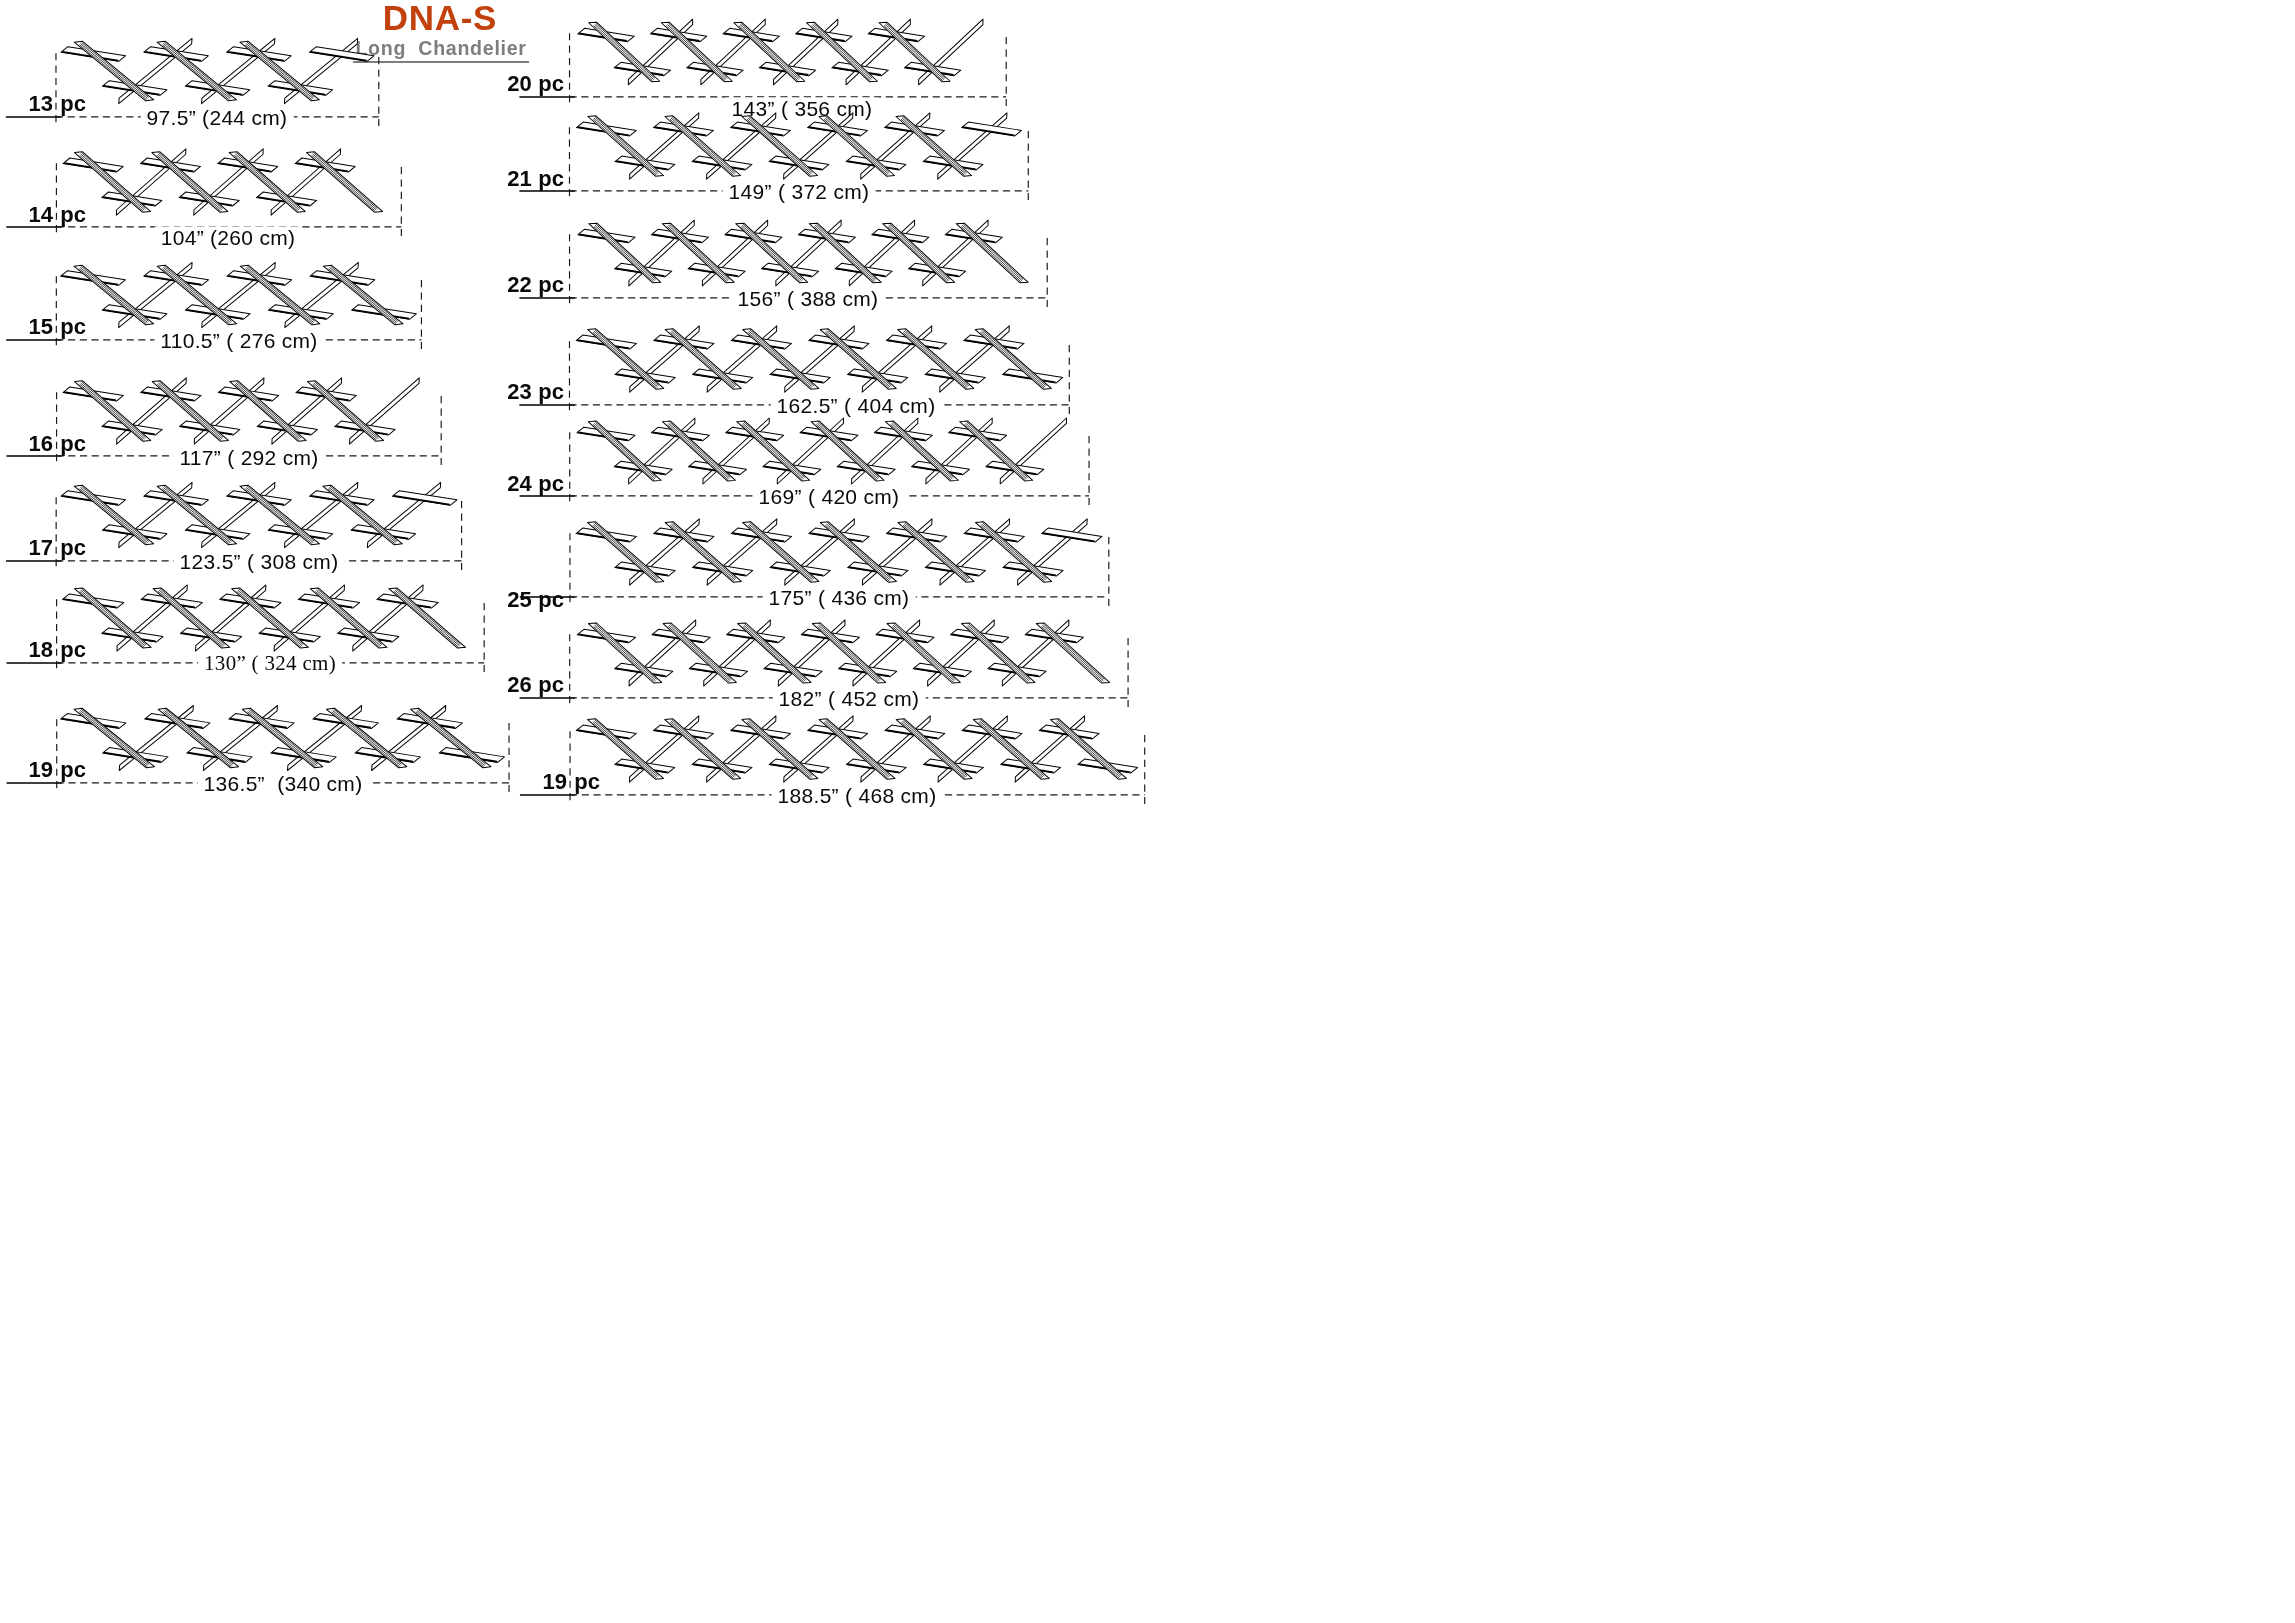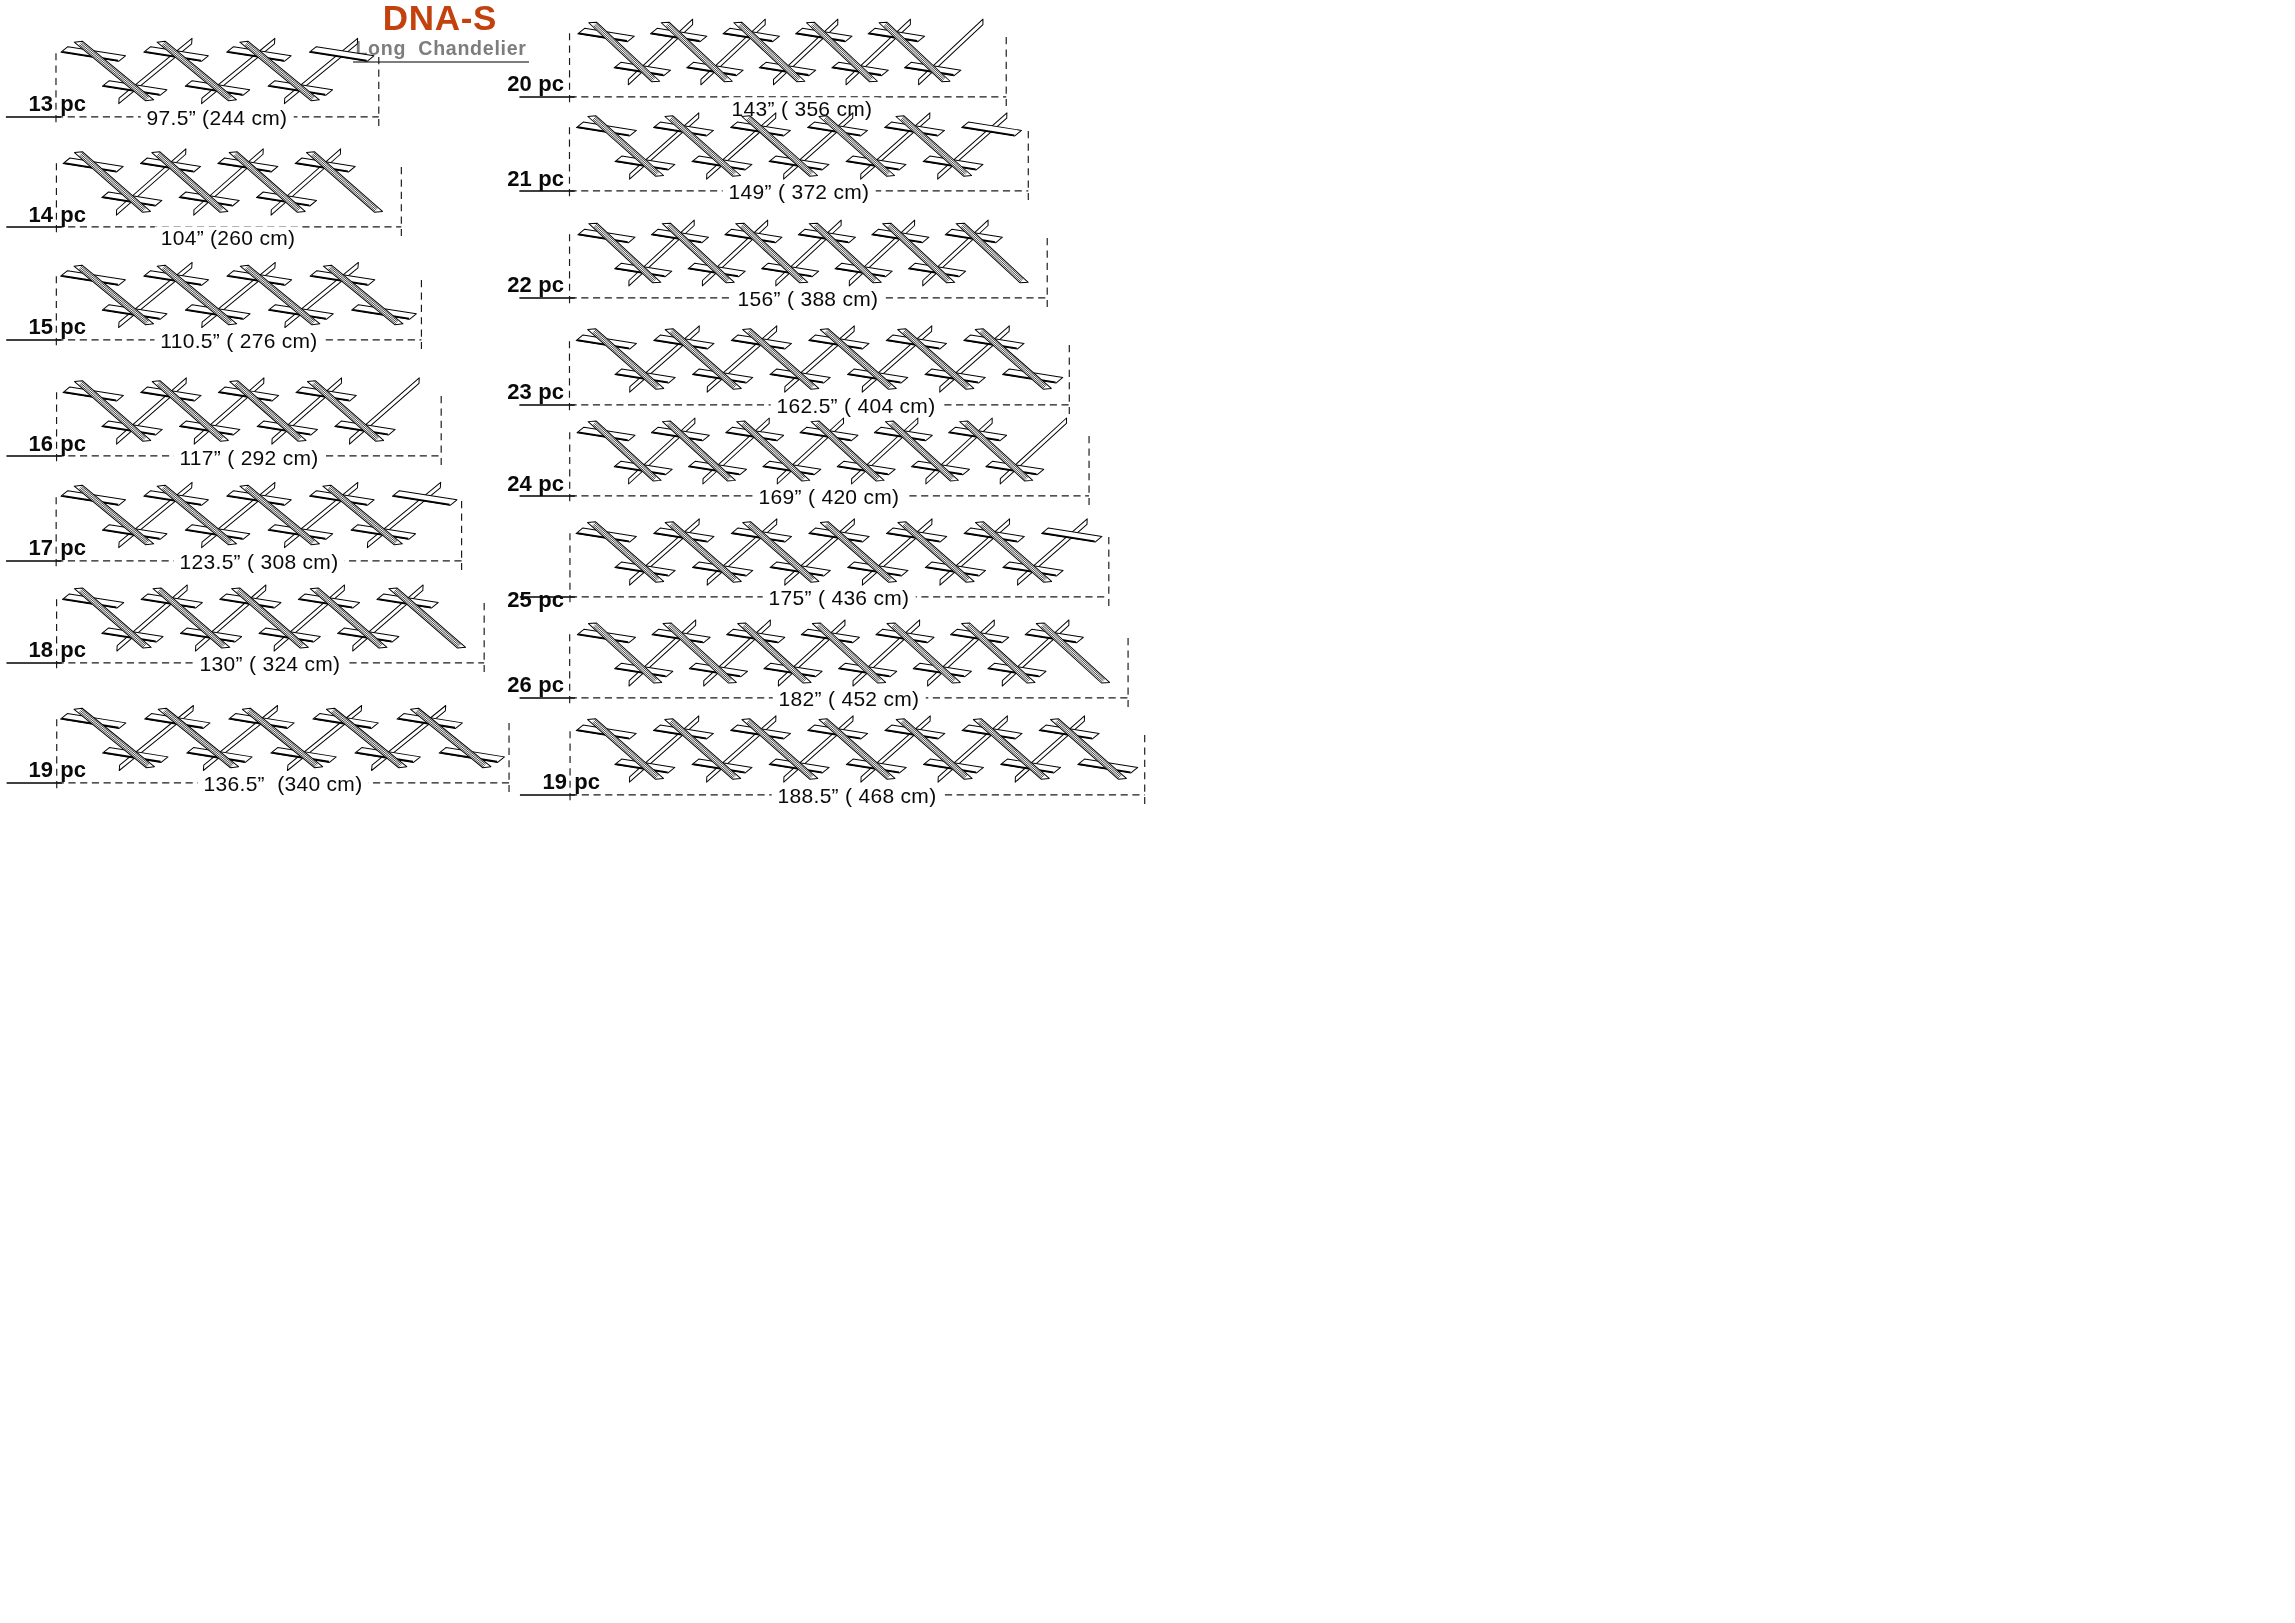--- a/index.html
+++ b/index.html
@@ -515,21 +515,21 @@
             </g>
             <g transform="translate(562.94 52) rotate(40.86)">
               <polygon points="-65.19,-4.5 73.74,-4.5 65.19,4.5 -73.74,4.5" fill="#fff" stroke="#000" stroke-width="1.5" stroke-linejoin="round"></polygon>
               <line x1="-65.19" y1="-2.43" x2="65.19" y2="-2.43" stroke="#000" stroke-width="1.05"></line>
               <line x1="-65.19" y1="0" x2="65.19" y2="0" stroke="#000" stroke-width="1.05"></line>
               <line x1="-65.19" y1="2.43" x2="65.19" y2="2.43" stroke="#000" stroke-width="1.05"></line>
             </g>
           </svg>
         </div>
         <div class="lbl lbl-split" style="left: -43px; top: 639px;"><span class="num">18</span><span class="unit">pc</span></div>
-        <span class="dimtext" style="left: 270px; top: 664px;">130” ( 324 cm)</span>
+        <span class="dimtext" style="left: 270px; top: 664px; font-family: Liberation Serif, serif;">130” ( 324 cm)</span>
       </div>
       <div style="position: absolute; left: 0px; top: 0px;">
         <svg class="rowsvg" width="509" height="82" style="left: 3.3px; top: 714px;" viewBox="0 0 777 126">
           <line x1="3" y1="106" x2="88" y2="106" stroke="#000" stroke-width="2.4"></line>
           <line x1="80" y1="8" x2="80" y2="120" stroke="#1a1a1a" stroke-width="1.8" stroke-dasharray="11 8"></line>
           <line x1="80" y1="106" x2="775" y2="106" stroke="#1a1a1a" stroke-width="1.9" stroke-dasharray="11 7"></line>
           <line x1="775" y1="14" x2="775" y2="120" stroke="#1a1a1a" stroke-width="1.8" stroke-dasharray="11 8"></line>
         </svg>
         <div class="drawwrap" style="left: 59px; top: 704px; width: 447px; height: 68px;">
           <svg width="447" height="68" viewBox="0 0 683 104" xmlns="http://www.w3.org/2000/svg">

